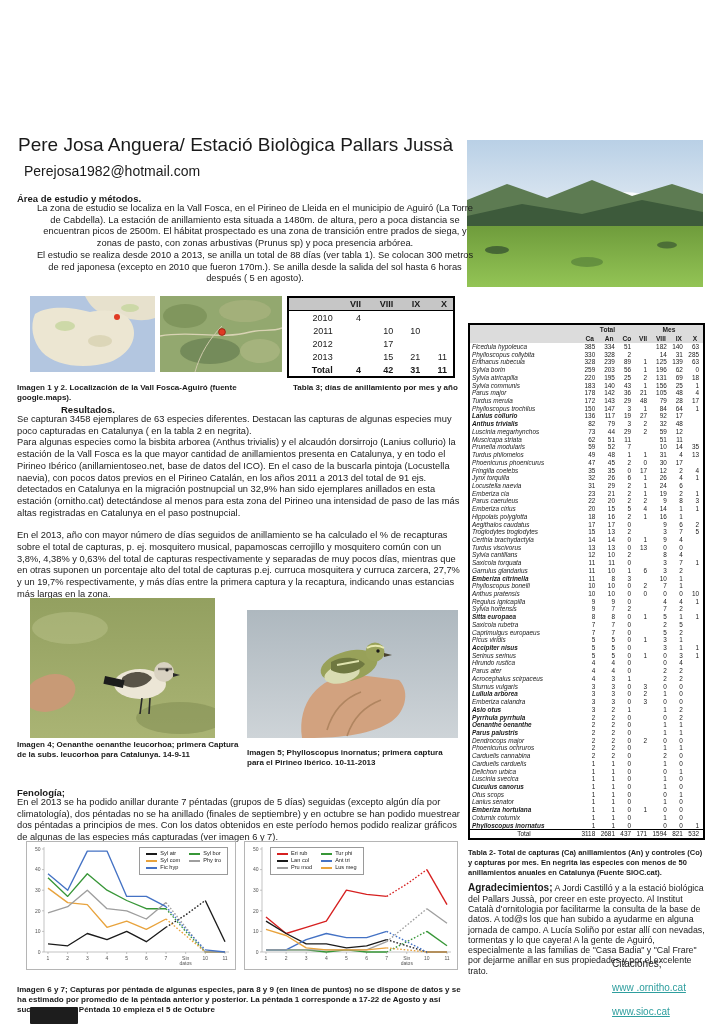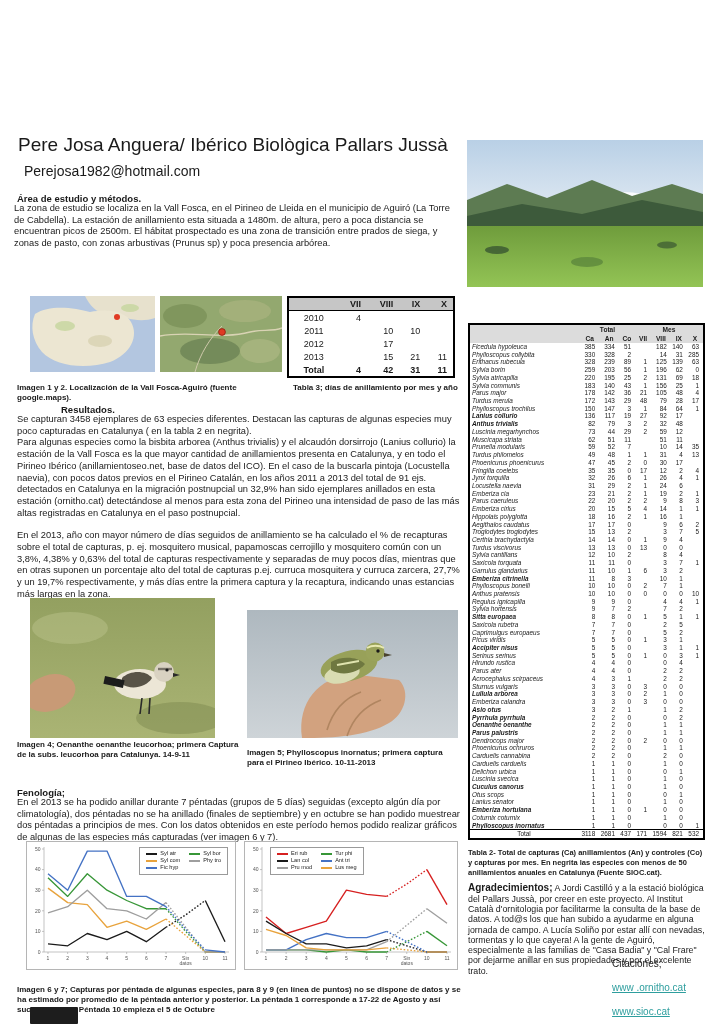--- a/index.html
+++ b/index.html
@@ -16,21 +16,21 @@
   .cap{font-size:8px;font-weight:bold;line-height:1.25;}
   .capr{font-size:8px;line-height:1.25;}
   
   .photo{overflow:hidden;background:#ccc;}
   .photo svg{display:block;}
   
   #tabla1{left:287px;top:296px;}
   table.t1{border-collapse:collapse;border:2px solid #000;width:168px;font-size:9px;background:#fff;}
   .t1 thead th{background:#c6c6c6;border-bottom:1.5px solid #000;padding:1px 6px 1px 2px;text-align:right;font-weight:bold;}
   .t1 td{padding:1.5px 6px 1.5px 2px;text-align:right;}
-  .t1 td.rl{text-align:center;padding-left:6px;margin-left:47px;}
+  .t1 td.rl{text-align:right;padding-left:6px;margin-left:47px;}
   .t1 tr.total td{font-weight:bold;}
   
   #tabla2wrap{left:468px;top:323px;width:237px;}
   table.t2{width:100%;border-collapse:collapse;border:2px solid #000;font-size:6.4px;background:#fff;}
   .t2 th{font-weight:bold;background:#dcdcdc;padding:0 2px;height:9px;line-height:9px;font-size:6.6px;text-align:center;}
   .t2 td{padding:0 4px 0 1px;height:7.72px;line-height:7.72px;text-align:right;white-space:nowrap;}
   .t2 td.sp{text-align:left;font-style:italic;width:104px;padding-left:2px;}
   .t2 tr.b td.sp{font-weight:bold;}
   .t2 tr.t2total td{border-top:1.5px solid #000;}
   .t2 tr.t2total td.sp{font-style:normal;text-align:center;}
@@ -50,21 +50,21 @@
   #cit{left:612px;top:957px;font-size:10px;line-height:1.3;}
   #cit a{display:block;text-decoration:underline;margin-top:11px;}
   .logo{left:30px;top:1007px;width:48px;height:17px;background:#1d1d1d;border-radius:1px;}
 </style>
 </head>
 <body>
 
 <div class="abs title">
 </div>
 
-<div class="abs author">Pere Josa Anguera/ Ibérico Biològica Pallars Jussà</div>
+<div class="abs author">Pere Josa Anguera/ Estació Biològica Pallars Jussà</div>
 <div class="abs email">Perejosa1982@hotmail.com</div>
 
 <div class="abs photo" style="left:467px;top:140px;width:236px;height:147px;">
   <svg width="236" height="147" viewBox="0 0 236 147">
     <defs>
       <linearGradient id="skyg" x1="0" y1="0" x2="0" y2="1">
         <stop offset="0" stop-color="#b9d0e6"></stop>
           <stop offset="1" stop-color="#e9eff5"></stop>
       </linearGradient>
       <linearGradient id="medg" x1="0" y1="0" x2="0" y2="1">
@@ -81,22 +81,23 @@
     <polygon points="0,76 55,64 115,74 175,60 236,72 236,98 0,98" fill="#3d5a3b"></polygon>
     <rect x="0" y="86" width="236" height="61" fill="url(#medg)"></rect>
     <ellipse cx="30" cy="110" rx="12" ry="4" fill="#2f4a2e" opacity="0.7"></ellipse>
     <ellipse cx="120" cy="122" rx="16" ry="5" fill="#57813a" opacity="0.7"></ellipse>
     <ellipse cx="200" cy="105" rx="10" ry="3.5" fill="#2f4a2e" opacity="0.6"></ellipse>
   </svg>
 </div>
 <div class="abs capr" style="left:467px;top:292px;width:236px;text-align:center;margin-top:48px;">Imagen 3; parte de la  zona de anillamiento</div>
 
 <div class="abs h" style="left:17px;top:193px;">Área de estudio y métodos.</div>
-<div class="abs body" style="left:14px;top:203px;width:444px;">
+<div class="abs body" style="left:33px;top:203px;width:444px;text-align:center;">
   <span>La zona de estudio se localiza en la Vall Fosca, en el Pirineo de Lleida en el municipio de Aguiró (La Torre de Cabdella). La estación de anillamiento esta situada a 1480m. de altura, pero a poca distancia se encuentran picos de 2500m. El hábitat prospectado es una zona de transición entre prados de siega, y zonas de pasto, con zonas arbustivas (Prunus sp) y poca presencia arbórea.</span><br>
+  <span>El estudio se realiza desde 2010 a 2013, se anilla un total de 88 días (ver tabla 1). Se colocan 300 metros de red japonesa (excepto en 2010 que fueron 170m.). Se anilla desde la salida del sol hasta 6 horas después ( 5 en agosto).</span>
 </div>
 
 <div class="abs photo" style="left:30px;top:296px;width:125px;height:76px;">
   <svg width="125" height="76" viewBox="0 0 125 76">
     <rect width="125" height="76" fill="#b3c6e0"></rect>
     <path d="M55,0 L125,0 L125,22 C110,27 95,23 84,16 C70,21 61,12 55,0 Z" fill="#e7e1cd"></path>
     <path d="M5,18 C20,8 45,12 60,16 C80,12 96,16 101,26 C109,40 101,58 80,66 C55,74 25,70 12,56 C2,44 0,30 5,18 Z" fill="#ece6d2"></path>
     <ellipse cx="35" cy="30" rx="10" ry="5" fill="#c5d69d" opacity="0.8"></ellipse>
     <ellipse cx="70" cy="45" rx="12" ry="6" fill="#d8d2b2" opacity="0.8"></ellipse>
     <ellipse cx="100" cy="12" rx="9" ry="4" fill="#c5d69d" opacity="0.8"></ellipse>

